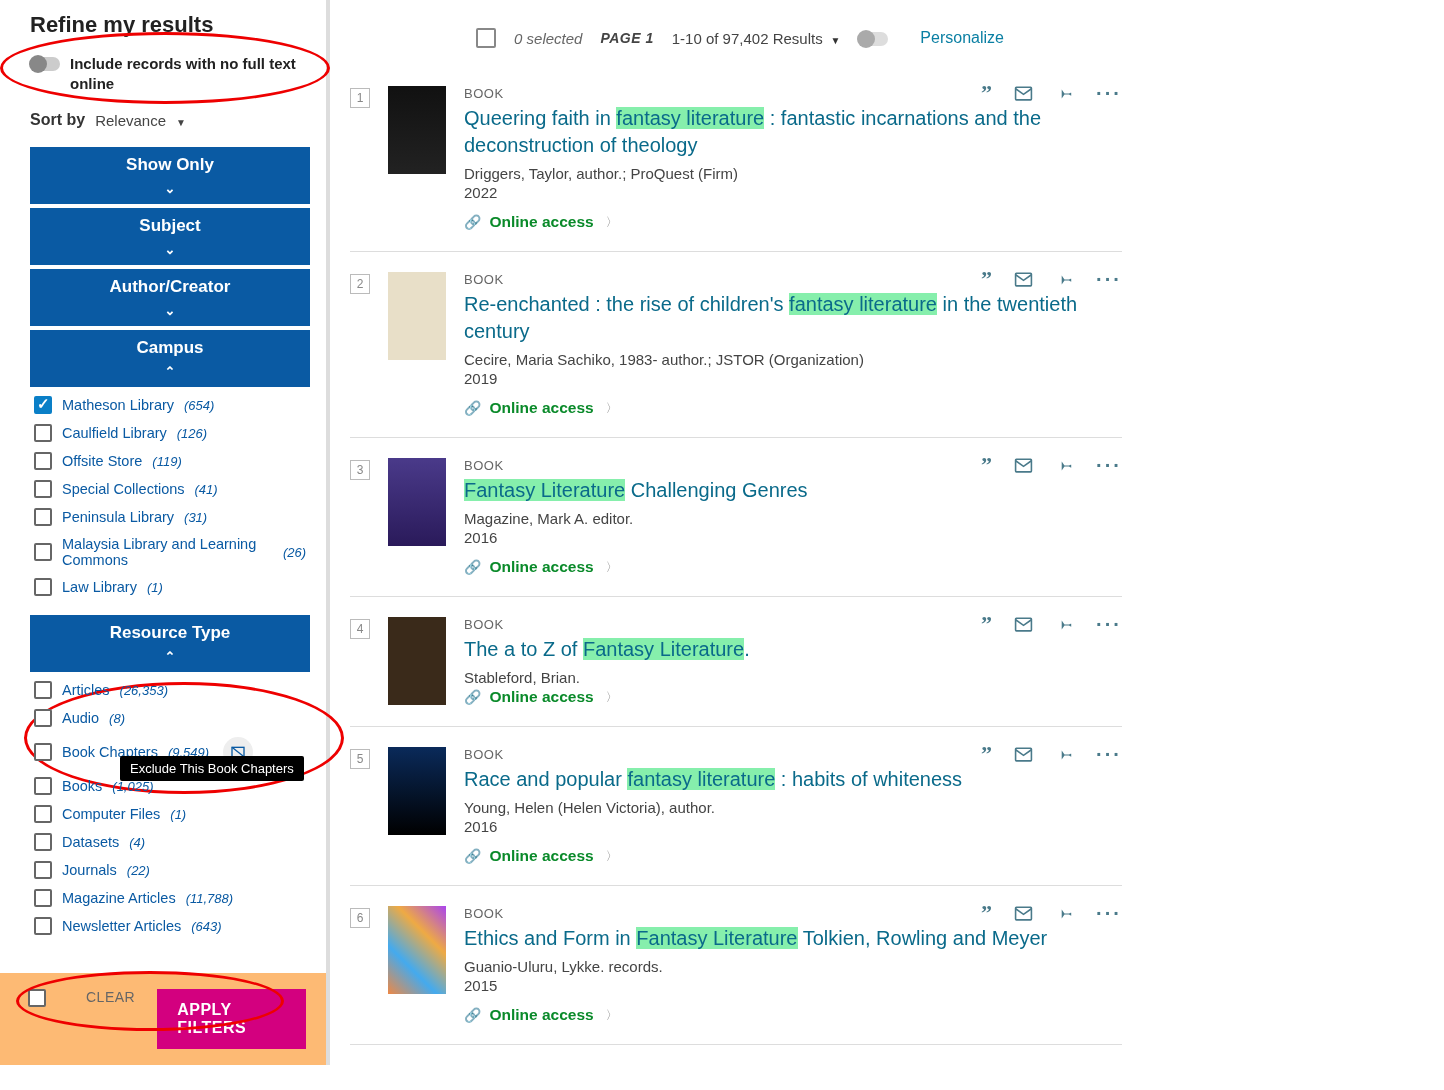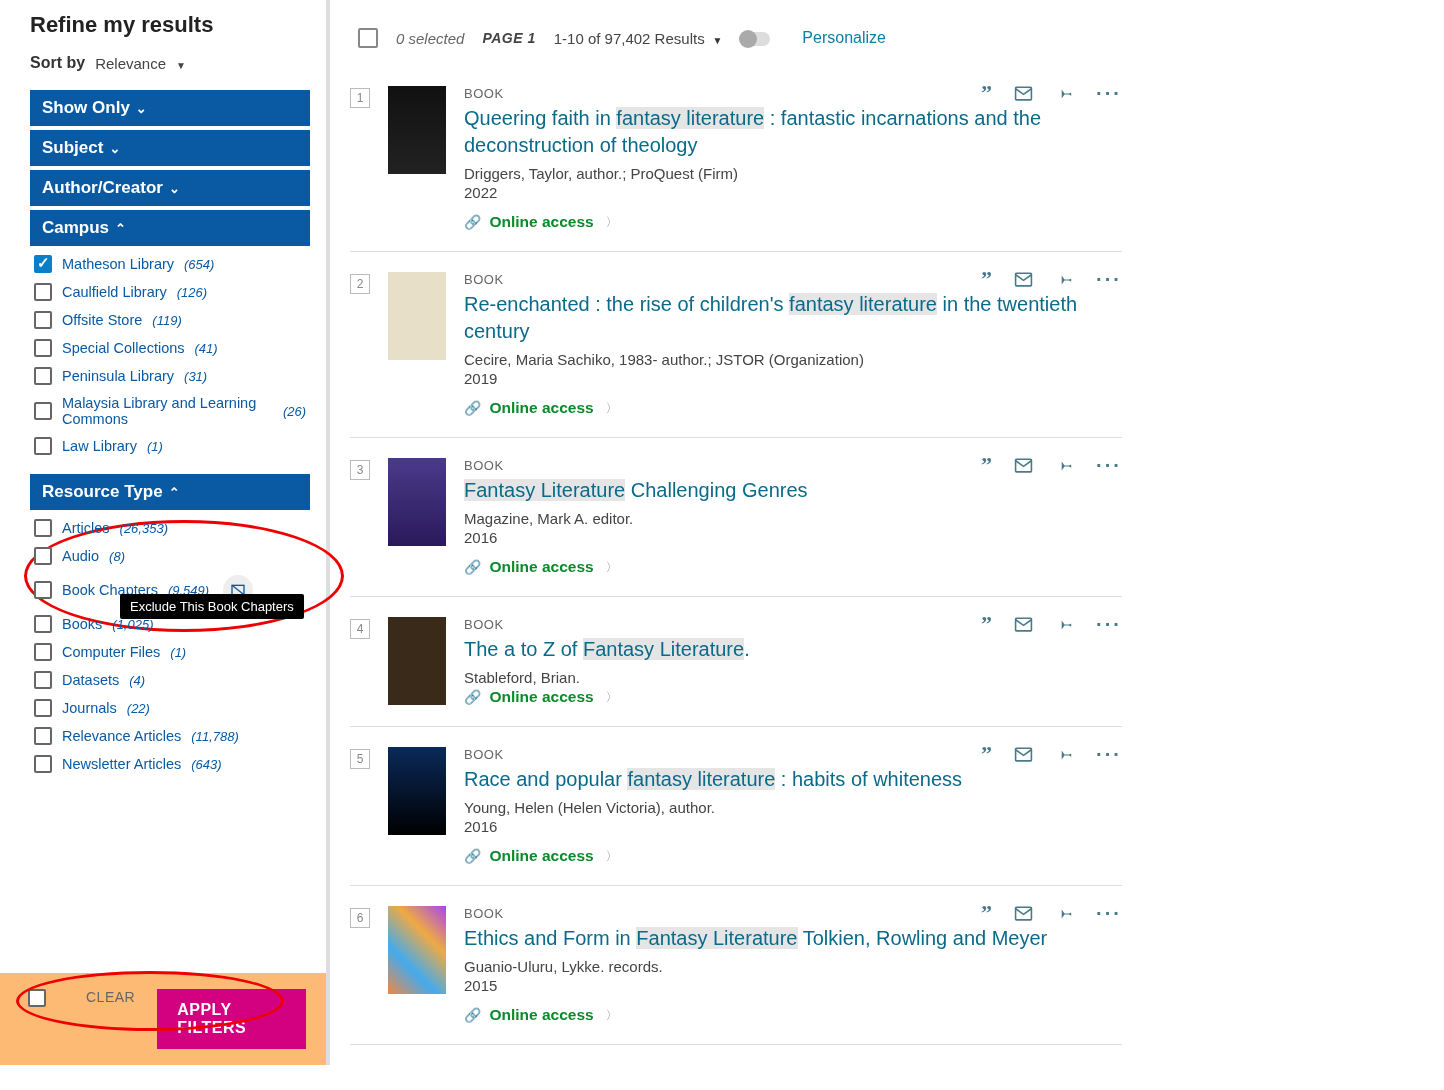--- a/index.html
+++ b/index.html
@@ -9,80 +9,85 @@
 .sidebar-divider { position: absolute; right: 0; top: 0; bottom: 0; width: 4px; background: #ddd; }
 .refine-title { font-size: 22px; font-weight: 700; color: #222; margin-bottom: 16px; }
 .toggle-row { display: flex; align-items: flex-start; gap: 10px; margin-bottom: 18px; position: relative; }
 .toggle { width: 30px; height: 14px; background: #ccc; border-radius: 10px; position: relative; flex-shrink: 0; margin-top: 3px; }
 .toggle::after { content: ''; position: absolute; width: 18px; height: 18px; background: #888; border-radius: 50%; top: -2px; left: -1px; }
 .toggle-label { font-size: 15px; font-weight: 600; color: #222; line-height: 1.3; }
 .sort-row { display: flex; align-items: center; gap: 10px; margin-bottom: 18px; }
 .sort-label { font-weight: 700; font-size: 16px; }
 .sort-value { font-size: 15px; color: #444; }
 .sort-caret { font-size: 10px; color: #444; margin-left: 6px; }
-.facet-bar { background: #0a5aa3; color: #fff; padding: 8px 12px; font-size: 17px; font-weight: 700; margin-bottom: 4px; cursor: pointer; display: flex; align-items: center; gap: 6px; }
+.facet-bar { background: #0a5aa3; color: #fff; padding: 8px 12px; font-size: 17px; font-weight: 700; margin-bottom: 4px; cursor: pointer; display: flex; align-items: center; gap: 6px; flex-direction: column; }
 .facet-caret { font-size: 13px; }
 .facet-items { margin-bottom: 14px; }
 .facet-item { display: flex; align-items: center; gap: 10px; padding: 5px 4px; position: relative; }
 .checkbox { width: 18px; height: 18px; border: 2px solid #666; border-radius: 2px; flex-shrink: 0; background: #fff; }
 .checkbox.checked { background: #0a7fc7; border-color: #0a7fc7; position: relative; }
 .checkbox.checked::after { content: '✓'; color: #fff; position: absolute; top: -3px; left: 1px; font-size: 15px; font-weight: bold; }
 .facet-label { color: #0a5aa3; font-size: 14.5px; }
 .facet-count { color: #0a5aa3; font-style: italic; font-size: 13px; }
 .facet-count-right { margin-left: auto; }
 .exclude-btn { width: 30px; height: 30px; border-radius: 50%; background: #eee; display: flex; align-items: center; justify-content: center; margin-left: 4px; }
 .exclude-btn svg { width: 16px; height: 16px; }
 .tooltip { position: absolute; background: #000000; color: #fff; padding: 5px 10px; font-size: 13px; border-radius: 2px; white-space: nowrap; top: 24px; left: 90px; z-index: 10; }
 .actions-bar { position: absolute; bottom: 0; left: 0; right: 4px; background: #fdba74; padding: 16px 20px; display: flex; align-items: flex-start; gap: 22px; }
 .clear-btn { color: #666; font-size: 14px; letter-spacing: 0.5px; margin-left: 18px; }
 .apply-btn { background: #d3007f; color: #fff; padding: 12px 20px; font-size: 16px; font-weight: 700; letter-spacing: 0.5px; }
 .ellipse-red { position: absolute; border: 3px solid #e00; border-radius: 50%; pointer-events: none; }
 .main { flex: 1; padding: 20px 30px 20px 20px; }
-.topbar { display: flex; align-items: center; gap: 18px; padding: 8px 0 18px 8px; }
+.topbar { display: flex; align-items: center; gap: 18px; padding: 8px 0 18px 8px; justify-content: center; }
 .top-checkbox { width: 20px; height: 20px; border: 2px solid #888; border-radius: 2px; }
 .selected-txt { color: #666; font-style: italic; font-size: 15px; }
 .page-txt { font-style: italic; font-weight: 700; color: #444; letter-spacing: 0.5px; font-size: 14px; }
 .range-txt { color: #444; font-size: 15px; }
 .range-caret { font-size: 10px; margin-left: 4px; }
 .personalize { color: #0a7fa3; font-size: 16px; margin-left: 20px; }
 .personalize-toggle { width: 30px; height: 14px; background: #ddd; border-radius: 10px; position: relative; display: inline-block; margin-right: 8px; vertical-align: middle; }
 .personalize-toggle::after { content: ''; position: absolute; width: 18px; height: 18px; background: #aaa; border-radius: 50%; top: -2px; left: -1px; }
 .result { display: flex; gap: 18px; padding: 20px 0; border-bottom: 1px solid #ddd; position: relative; }
 .result-num { width: 20px; height: 20px; border: 1px solid #bbb; color: #888; font-size: 12px; display: flex; align-items: center; justify-content: center; flex-shrink: 0; margin-top: 2px; }
 .thumb { width: 58px; height: 88px; flex-shrink: 0; background: #333; display: flex; align-items: center; justify-content: center; color: #fff; font-size: 8px; text-align: center; overflow: hidden; }
 .thumb1 { background: linear-gradient(#111, #222); }
 .thumb2 { background: #e8dfc8; color: #7a3; }
 .thumb3 { background: linear-gradient(#4a3a8a, #2a1a5a); }
 .thumb4 { background: #3a2a1a; }
 .thumb5 { background: linear-gradient(#0a2a5a, #000); }
 .thumb6 { background: linear-gradient(45deg, #e84, #4ae, #ea4, #a4e); }
 .result-body { flex: 1; }
 .type-label { color: #666; font-size: 13px; letter-spacing: 0.5px; margin-bottom: 4px; }
 .result-title { color: #0a6a8a; font-size: 20px; line-height: 1.35; margin-bottom: 6px; }
-.hl { background: #e5e5e5; }
+.hl { background: #86efac; }
 .authors { color: #444; font-size: 15px; margin-bottom: 2px; }
 .year { color: #444; font-size: 15px; margin-bottom: 12px; }
 .online-row { display: flex; align-items: center; gap: 8px; }
 .link-icon { color: #888; font-size: 14px; }
 .online-txt { color: #0a8a2a; font-weight: 700; font-size: 15.5px; }
 .chev { color: #888; font-size: 12px; margin-left: 4px; }
 .result-actions { position: absolute; right: 0; top: 14px; display: flex; gap: 22px; align-items: center; }
 .action-icon { color: #4a7a8a; cursor: pointer; }
 .action-icon svg { width: 19px; height: 19px; display: block; }
 .quote-icon { font-size: 22px; font-weight: bold; color: #4a7a8a; font-family: Georgia, serif; }
 .dots { color: #4a7a8a; font-size: 20px; letter-spacing: 2px; font-weight: bold; }
 </style>
 </head>
 <body>
 
 <div class="container">
   <aside class="sidebar">
     <div class="sidebar-divider"></div>
     <h2 class="refine-title">Refine my results</h2>
 
+    <div class="toggle-row">
+      <div class="ellipse-red" style="top:-22px; left:-30px; width:330px; height:72px;"></div>
+      <div class="toggle"></div>
+      <div class="toggle-label">Include records with no full text online</div>
+    </div>
 
     <div class="sort-row">
       <span class="sort-label">Sort by</span>
       <span>
         <span class="sort-value">Relevance</span>
         <span class="sort-caret">▼</span>
       </span>
     </div>
 
     <div class="facet-bar">
@@ -183,21 +188,21 @@
     <span class="facet-label">Datasets</span>
     <span class="facet-count">(4)</span>
         </div>
         <div class="facet-item">
           <span class="checkbox"></span>
     <span class="facet-label">Journals</span>
     <span class="facet-count">(22)</span>
         </div>
         <div class="facet-item">
           <span class="checkbox"></span>
-    <span class="facet-label">Relevance Articles</span>
+    <span class="facet-label">Magazine Articles</span>
     <span class="facet-count">(11,788)</span>
         </div>
         <div class="facet-item">
           <span class="checkbox"></span>
     <span class="facet-label">Newsletter Articles</span>
     <span class="facet-count">(643)</span>
         </div>
       </div>
 
     <div style="height:60px;"></div>

